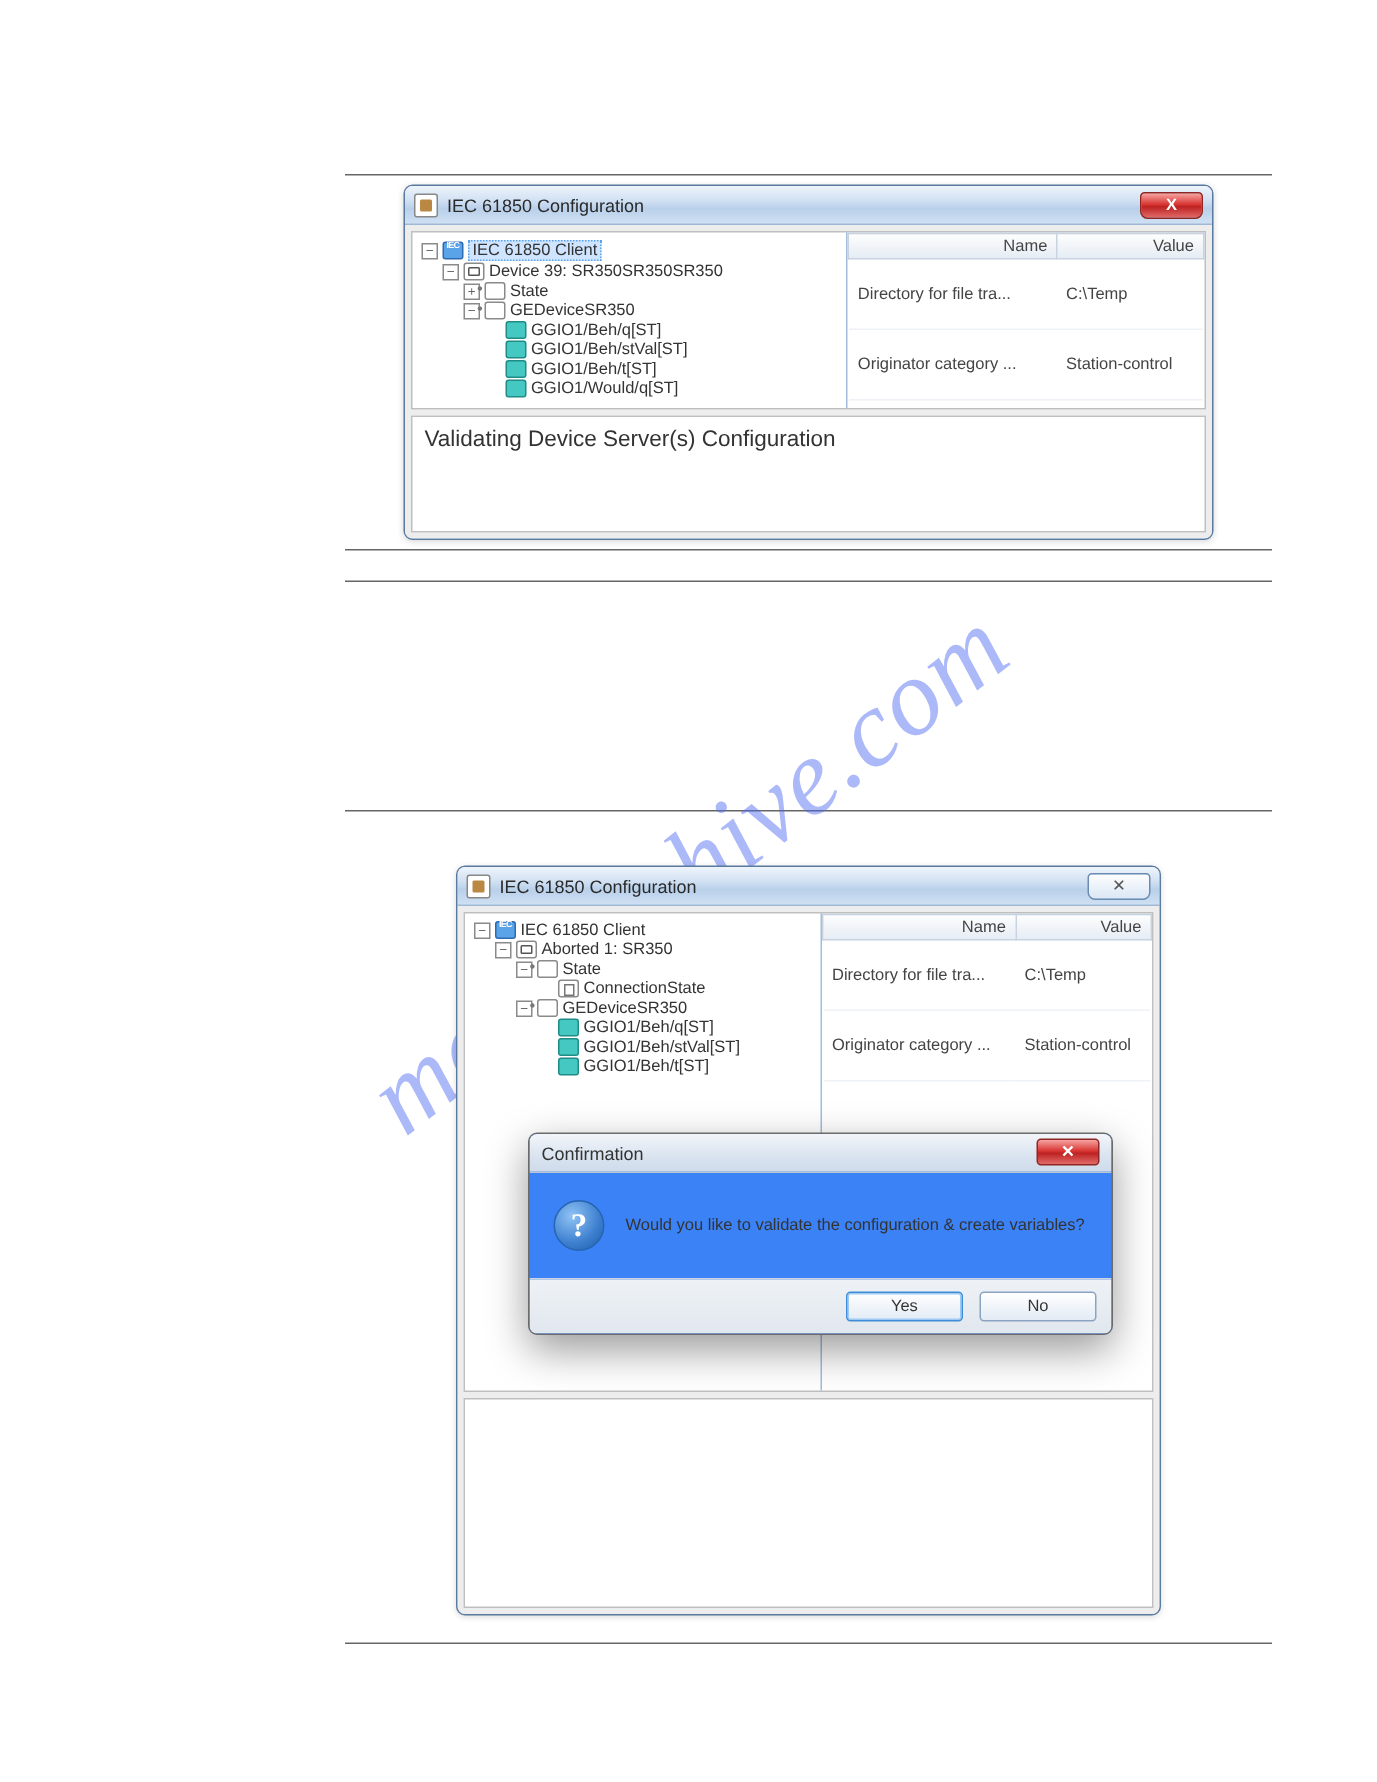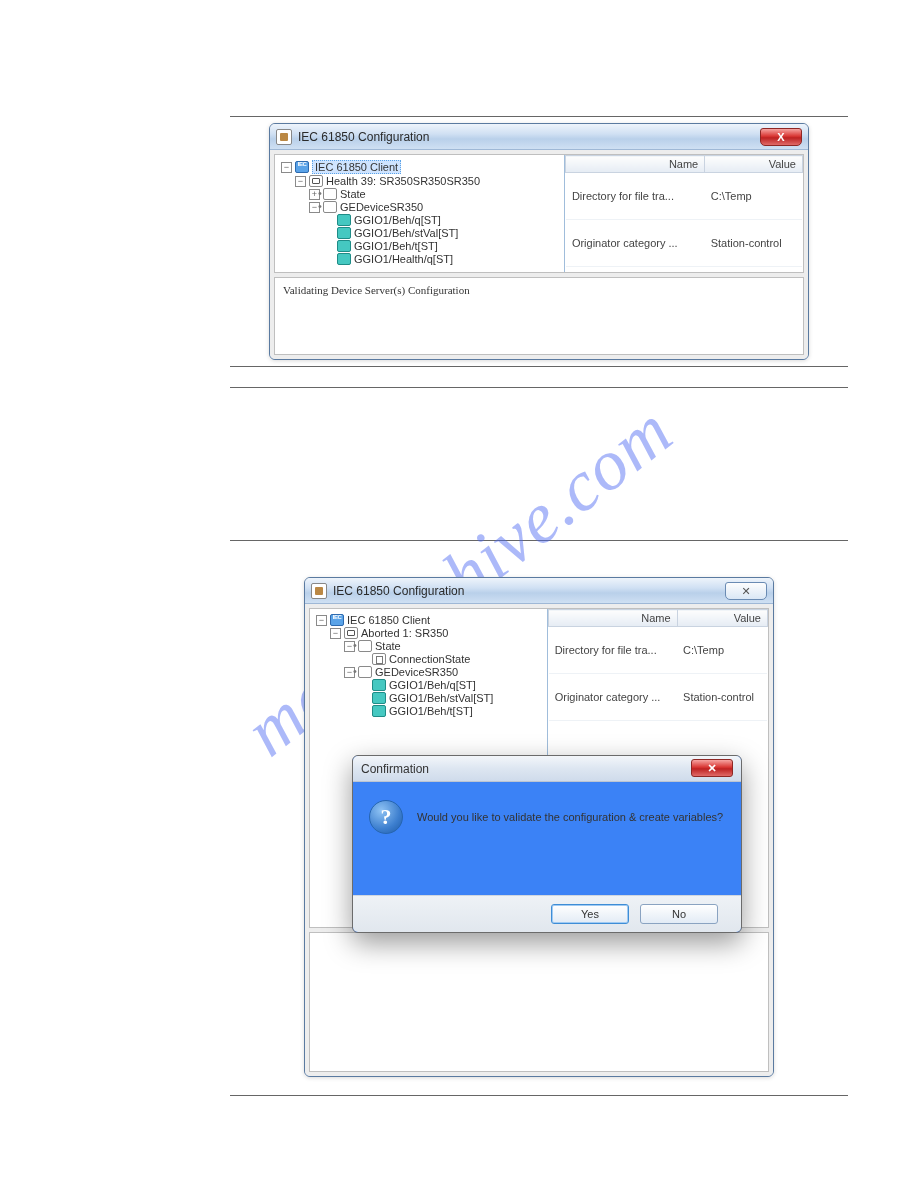--- a/index.html
+++ b/index.html
@@ -84,21 +84,21 @@
 
   
   .proptab{width:100%;border-collapse:collapse;}
   .proptab th{
     text-align:right;font-weight:normal;color:#444;
     background:linear-gradient(#fdfdfd,#e5ecf4);
     border:1px solid #c9d3e0;padding:2px 6px;
   }
   .proptab td{border-bottom:1px solid #eef2f6;padding:17px 6px;color:#444;}
 
-  .logbox{border:1px solid #bfbfbf;margin:0 4px 4px 4px;background:#fff;padding:6px 8px;font-size:11px;height:78px;overflow:hidden;font-family:Liberation Serif, serif;}
+  .logbox{border:1px solid #bfbfbf;margin:0 4px 4px 4px;background:#fff;padding:6px 8px;font-size:15px;height:78px;overflow:hidden;}
   .logbox2{height:140px;}
 
   
   .modal{
     position:absolute; width:390px; border-radius:6px;
     border:1px solid #6b6b6b; box-shadow:0 10px 28px rgba(0,0,0,.4);
     background:#3b82f6;overflow:hidden;
   }
   .modal .mt{
     height:26px;line-height:26px;padding:0 8px;font-size:12px;color:#333;
@@ -114,21 +114,21 @@
   }
   .modal .mbody{padding:18px 16px;display:flex;align-items:center;gap:14px;font-size:11px;color:#333;}
   .qicon{
     width:34px;height:34px;border-radius:50%;
     background:radial-gradient(circle at 35% 30%,#8fc3f4,#3d7fcf 60%,#1d5aa7);
     color:#fff;display:flex;align-items:center;justify-content:center;
     font-size:22px;font-weight:bold;font-family:Georgia,serif;border:1px solid #2665b0;
   }
   .mfoot{
     background:linear-gradient(#eef2f6,#e1e7ee);border-top:1px solid #cfd6df;
-    padding:8px 23px;text-align:right;margin-top:43px;
+    padding:8px 10px;text-align:right;
   }
   .btn{
     display:inline-block;min-width:78px;padding:3px 14px;margin-left:8px;
     font-size:11px;color:#333;border-radius:3px;text-align:center;
     border:1px solid #8aa3c1;background:linear-gradient(#fff,#e2ebf5);
   }
   .btn.primary{border-color:#3e8dd6;box-shadow:0 0 0 1px #9fcaf3 inset;}
 
   
   .fig{position:relative;margin:0 auto;}
@@ -171,21 +171,21 @@
                 <div class="row">
                   <span class="expander">−</span>
                   <span class="ico ico-iec"></span>
                   <span class="sel">IEC 61850 Client</span>
                 </div>
                 <ul>
                   <li>
                     <div class="row">
                       <span class="expander">−</span>
                       <span class="ico ico-server"></span>
-                      <span>Health 39: SR350SR350SR350</span>
+                      <span>Device 39: SR350SR350SR350</span>
                     </div>
                     <ul>
                       <li>
                         <div class="row">
                           <span class="expander">+</span>
                           <span class="ico ico-file"></span>
                           <span>State</span>
                         </div>
                       </li>
                       <li>
@@ -213,21 +213,21 @@
                               <div class="row">
                                 <span class="blank"></span>
                                 <span class="ico ico-leaf"></span>
                                 <span>GGIO1/Beh/t[ST]</span>
                               </div>
                             </li>
                           <li>
                               <div class="row">
                                 <span class="blank"></span>
                                 <span class="ico ico-leaf"></span>
-                                <span>GGIO1/Health/q[ST]</span>
+                                <span>GGIO1/Would/q[ST]</span>
                               </div>
                             </li>
                         </ul>
                       </li>
                     </ul>
                   </li>
                 </ul>
               </li>
             </ul>
           </div>

